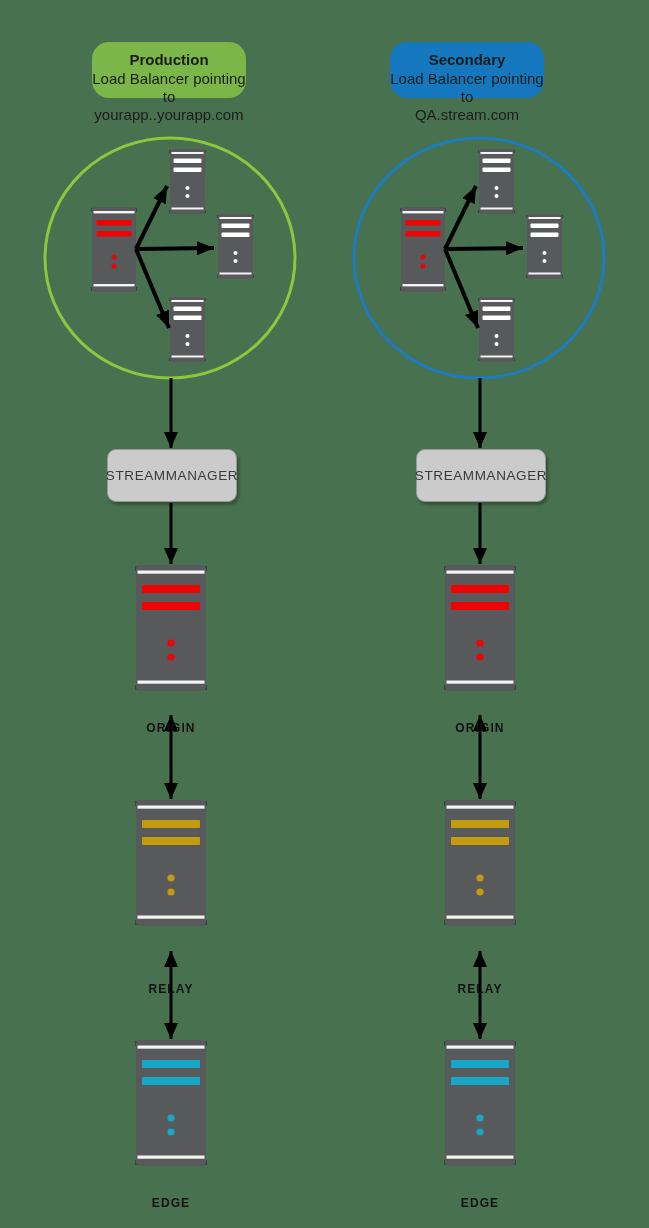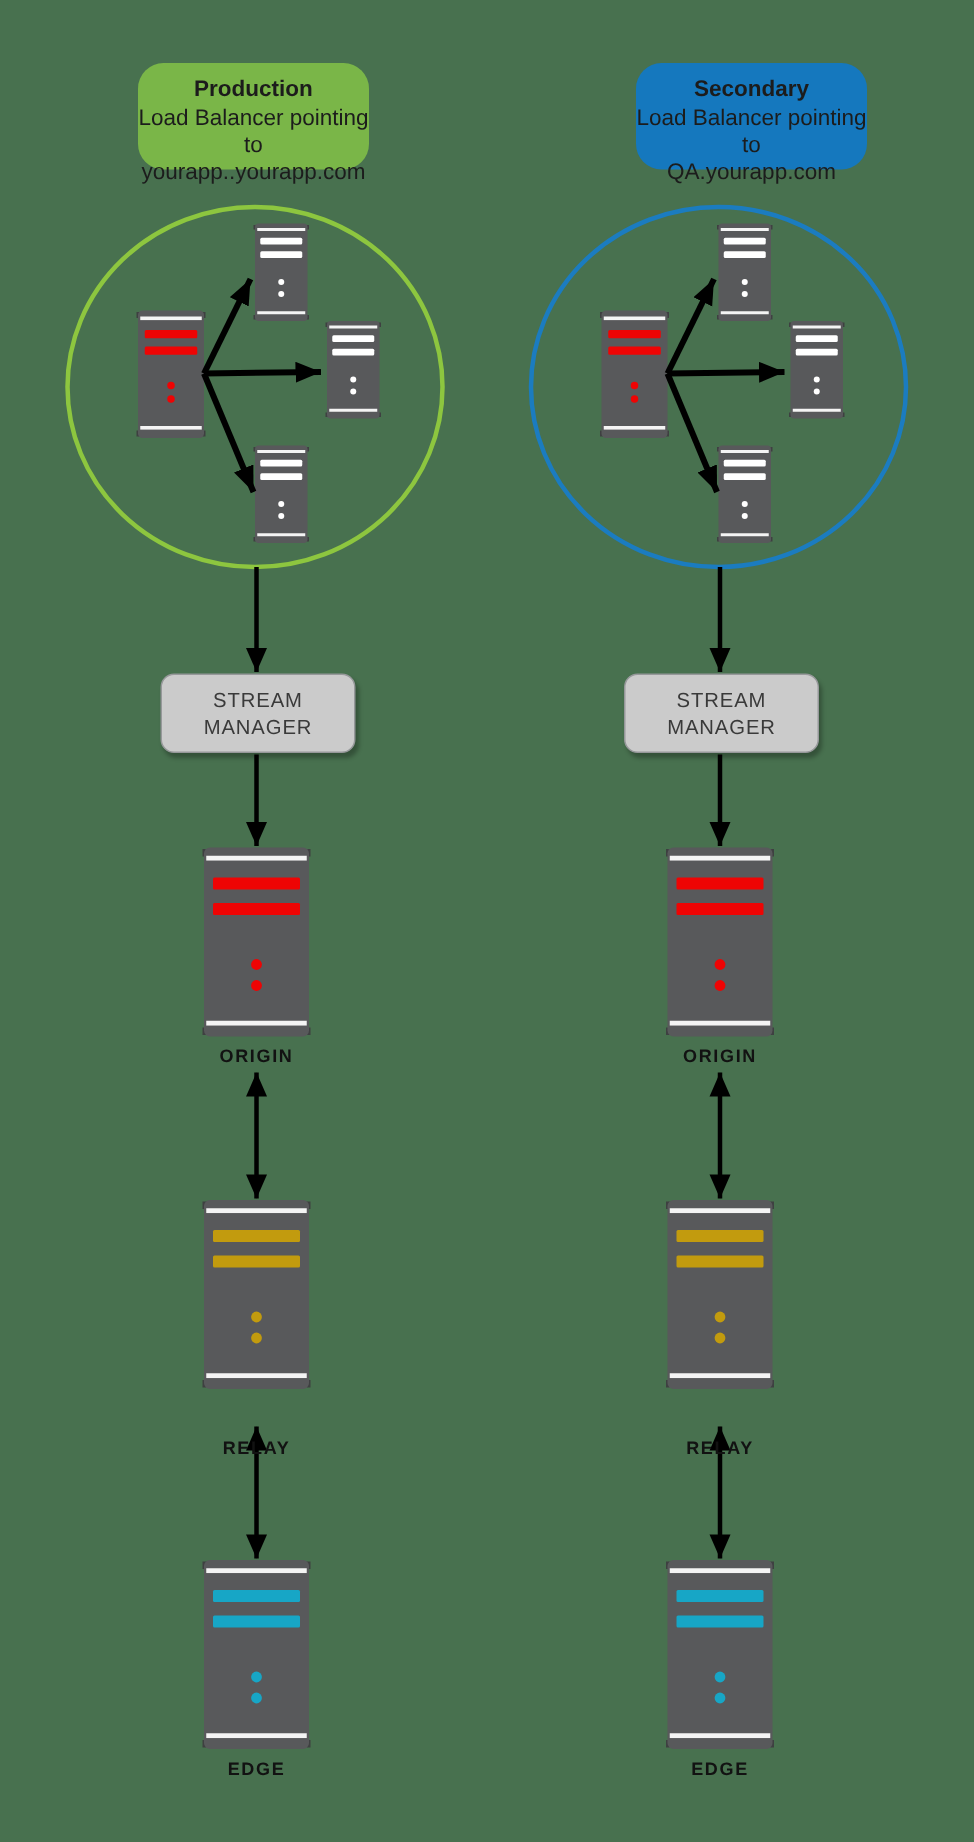--- a/index.html
+++ b/index.html
@@ -15,45 +15,45 @@
     background:var(--c-bg,#48714F);
     overflow:hidden;
   }
   #diagram-svg{position:absolute;left:0;top:0;}
 
   
   .env-label{
     position:absolute;
     top:42px;
     width:154px;
-    height:71px;
+    height:56px;
     border-radius:17px;
     box-sizing:border-box;
     padding-top:9px;
     text-align:center;
     color:#1C1C1C;
   }
   #env-production{left:92px;background:var(--c-production,#7AB648);}
-  #env-secondary{left:424px;background:var(--c-secondary,#1578BE);}
+  #env-secondary{left:390px;background:var(--c-secondary,#1578BE);}
   .env-title{font-size:15px;font-weight:bold;line-height:1.25;}
   .env-sub{font-size:15px;line-height:1.22;}
 
   
   .sm-box{
     position:absolute;
     top:449px;
     width:130px;
     height:53px;
     box-sizing:border-box;
     background:var(--c-smbox,#CBCBCB);
     border:1px solid #96989A;
     border-radius:9px;
     box-shadow:2px 3px 3px rgba(0,0,0,0.28);
     display:flex;
-    flex-direction:column;
+    flex-direction:row;
     justify-content:center;
     align-items:center;
   }
   #sm-production{left:107px;}
   #sm-secondary{left:416px;}
   .sm-line{
     font-size:13.5px;
     color:#3A3A3A;
     letter-spacing:0.6px;
     line-height:1.3;
@@ -61,20 +61,21 @@
 
   
   .tier-label{
     position:absolute;
     transform:translateX(-50%);
     font-size:12px;
     font-weight:700;
     color:#121212;
     letter-spacing:1.1px;
     white-space:nowrap;
+    margin-top:24px;
   }
   .col0{left:171px;}
   .col1{left:480px;}
   .row-origin{top:697px;}
   .row-relay{top:958px;}
   .row-edge{top:1172px;}
 </style>
 </head>
 <body>
 
@@ -320,21 +321,21 @@
 
   <div class="env-label" id="env-production">
     <div class="env-title">Production</div>
     <div class="env-sub">Load Balancer pointing to</div>
     <div class="env-sub">yourapp..yourapp.com</div>
   </div>
 
   <div class="env-label" id="env-secondary">
     <div class="env-title">Secondary</div>
     <div class="env-sub">Load Balancer pointing to</div>
-    <div class="env-sub">QA.yourapp.com</div>
+    <div class="env-sub">QA.stream.com</div>
   </div>
 
   <div class="sm-box" id="sm-production">
     <div class="sm-line">STREAM</div>
     <div class="sm-line">MANAGER</div>
   </div>
   <div class="sm-box" id="sm-secondary">
     <div class="sm-line">STREAM</div>
     <div class="sm-line">MANAGER</div>
   </div>

